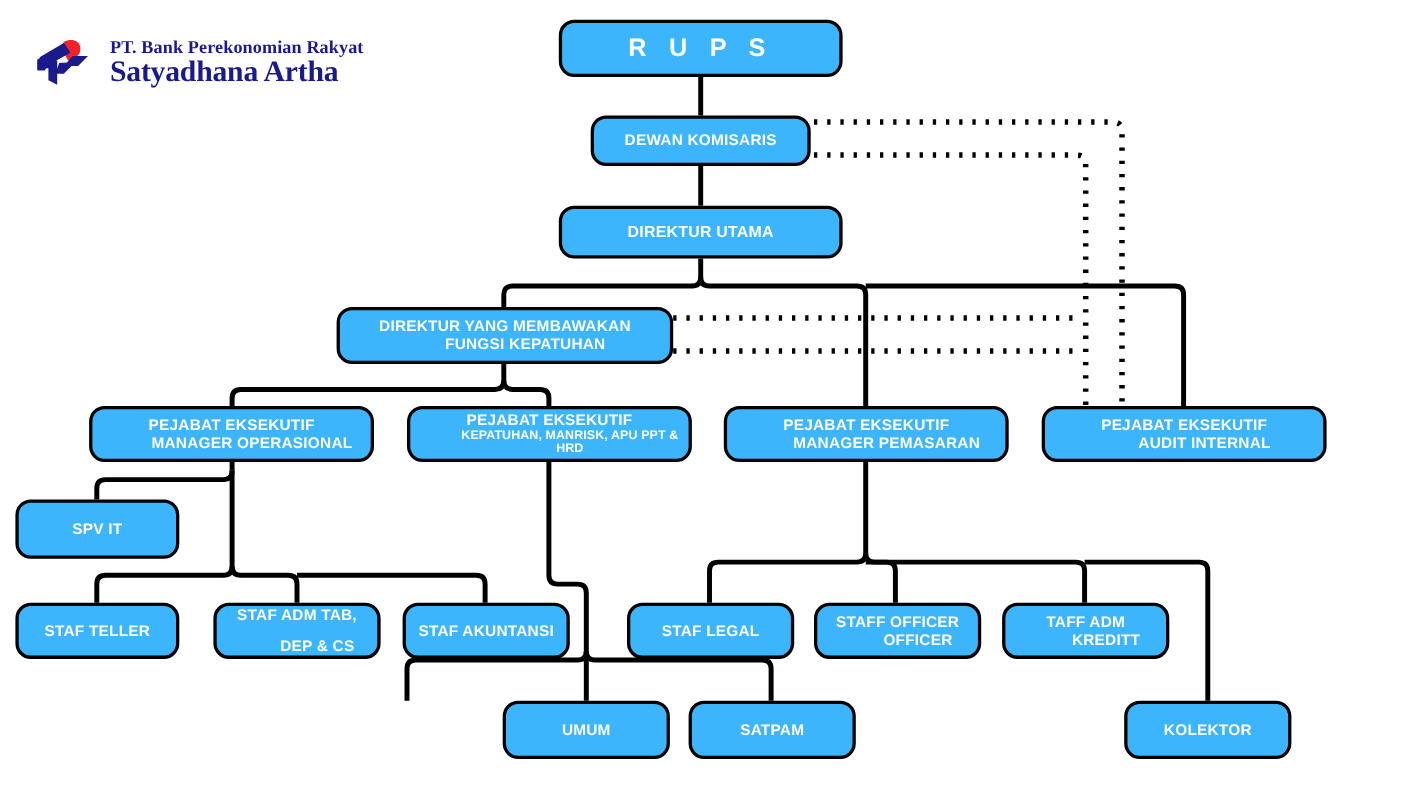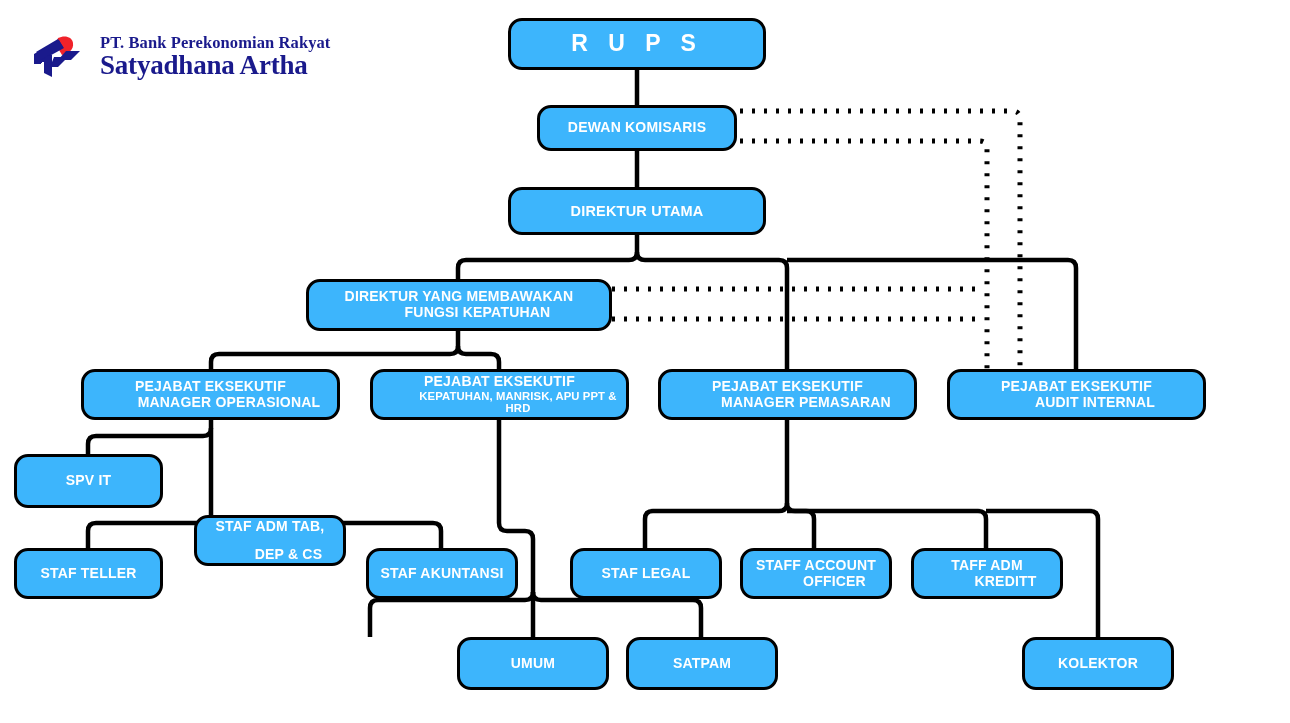--- a/index.html
+++ b/index.html
@@ -195,35 +195,35 @@
   </div>
 
   <div class="node t-md" style="left:14px; top:454px; width:149px; height:54px;">
     <span class="l1">SPV IT</span>
   </div>
 
   <div class="node t-md" style="left:14px; top:548px; width:149px; height:51px;">
     <span class="l1">STAF TELLER</span>
   </div>
 
-  <div class="node t-md" style="left:194px; top:515px; width:152px; height:51px;gap:12px;">
+  <div class="node t-md" style="left:194px; top:548px; width:152px; height:51px;gap:12px;">
     <span class="l1">STAF ADM TAB,</span>
     <span class="l2">DEP &amp; CS</span>
   </div>
 
   <div class="node t-md" style="left:366px; top:548px; width:152px; height:51px;">
     <span class="l1">STAF AKUNTANSI</span>
   </div>
 
   <div class="node t-md" style="left:570px; top:548px; width:152px; height:51px;">
     <span class="l1">STAF LEGAL</span>
   </div>
 
   <div class="node t-md" style="left:740px; top:548px; width:152px; height:51px;">
-    <span class="l1">STAFF ACCOUNT</span>
+    <span class="l1">STAFF OFFICER</span>
     <span class="l2">OFFICER</span>
   </div>
 
   <div class="node t-md" style="left:911px; top:548px; width:152px; height:51px;">
     <span class="l1">TAFF ADM</span>
     <span class="l2">KREDITT</span>
   </div>
 
 
   <div class="node t-md" style="left:457px; top:637px; width:152px; height:53px;">

